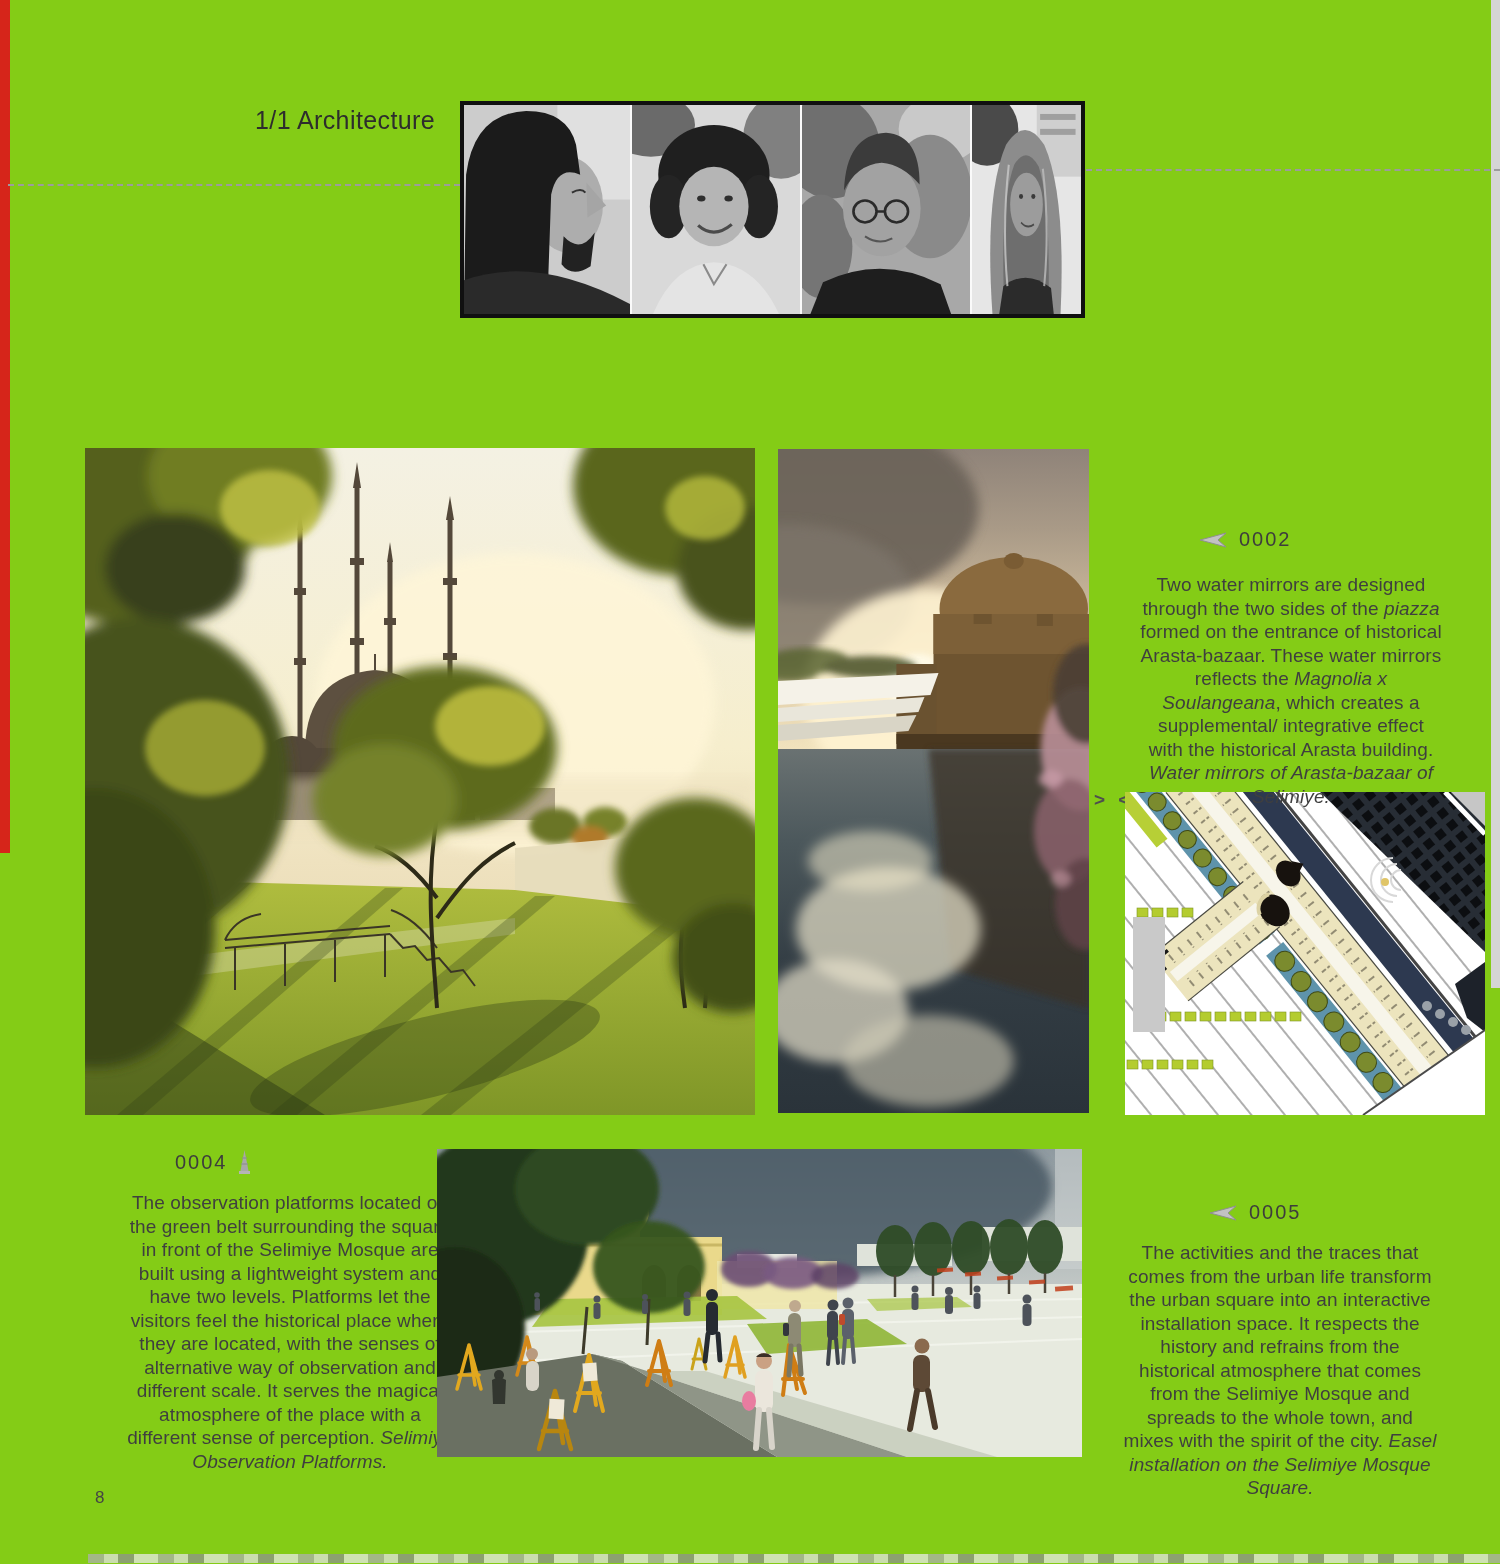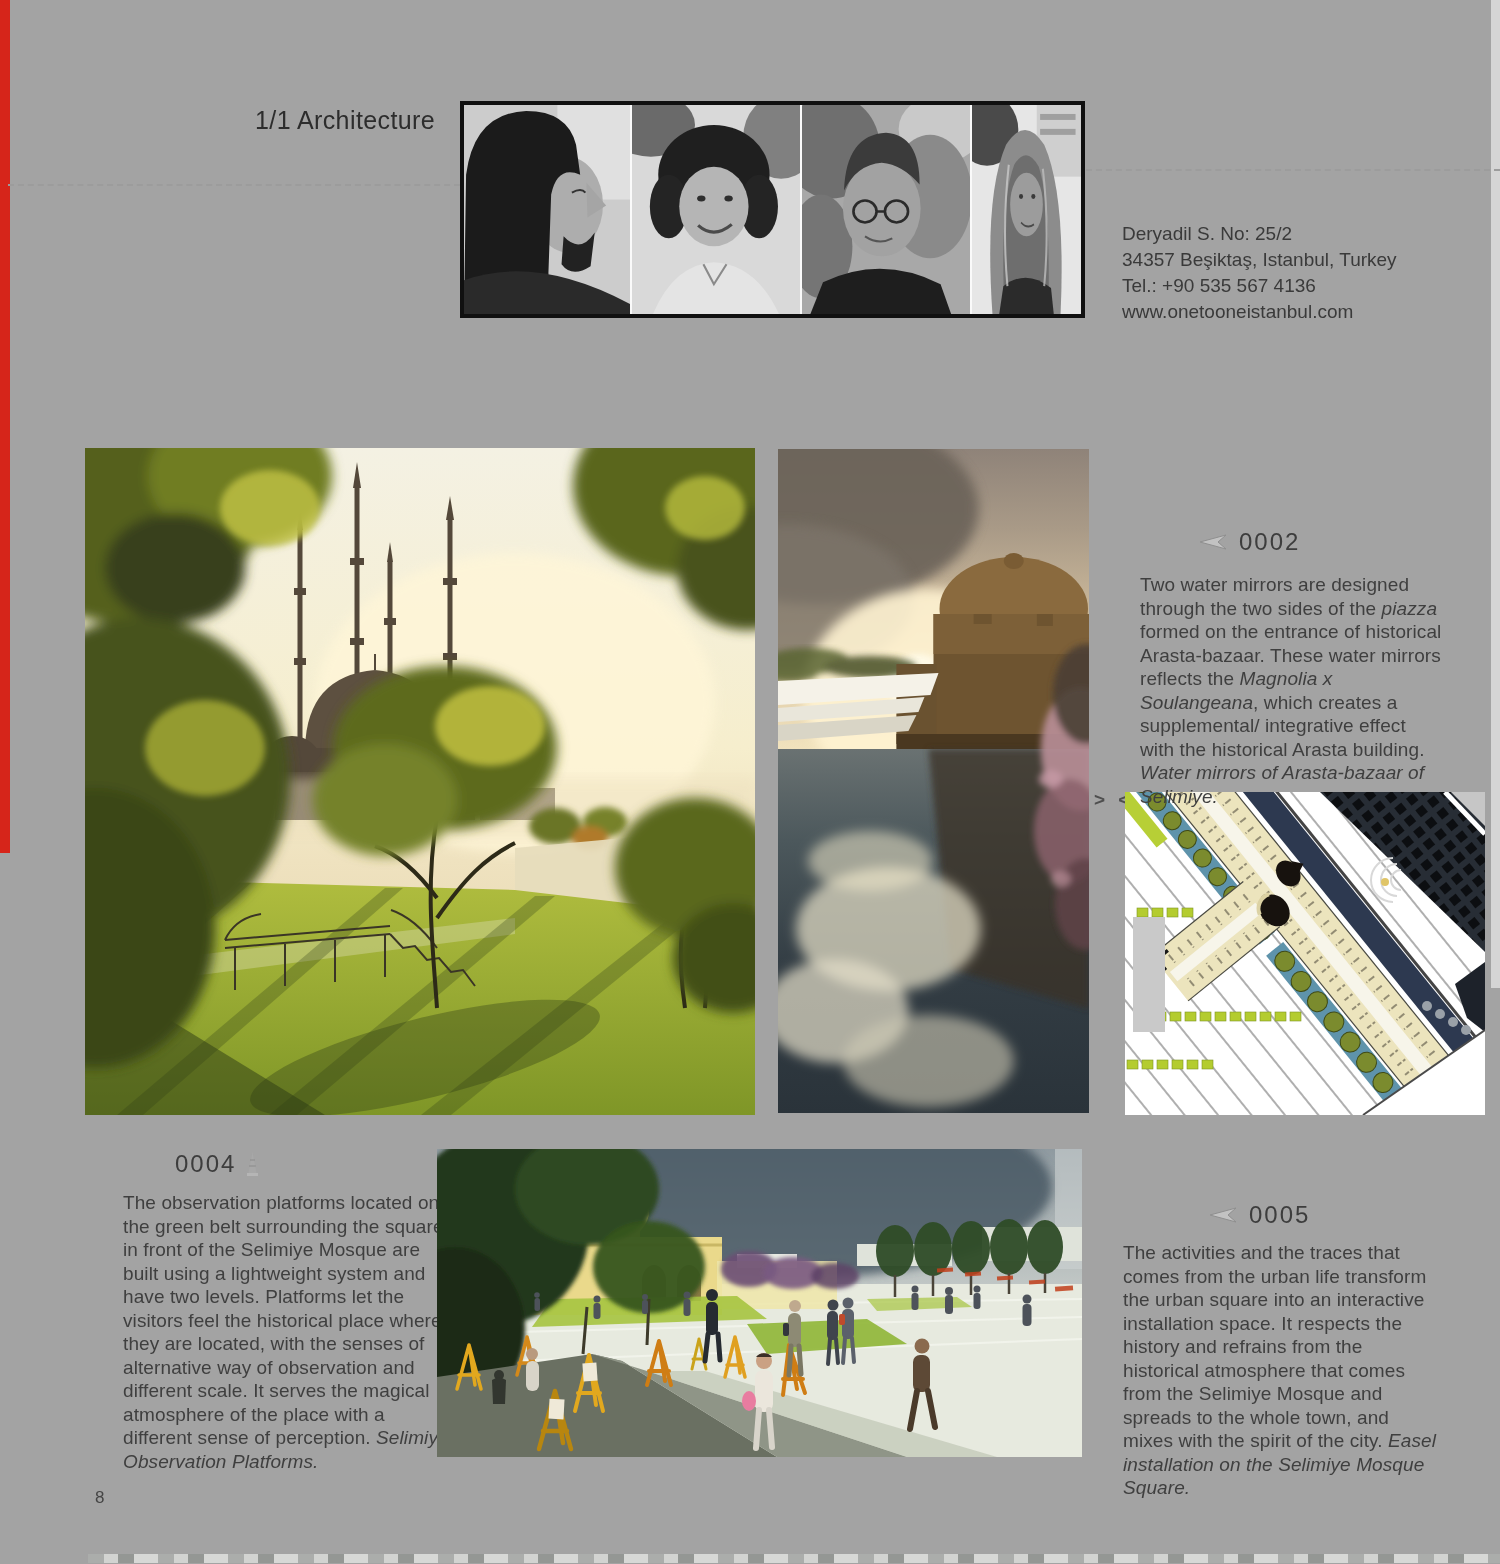--- a/index.html
+++ b/index.html
@@ -1,17 +1,17 @@
 <!DOCTYPE html>
 <html><head>
 <meta charset="utf-8">
 <style>
   html,body{margin:0;padding:0;background:#ffffff;}
-  .page{position:relative;width:1500px;height:1564px;background:#a3a3a3;overflow:hidden;
-        font-family:"Liberation Sans","DejaVu Sans",sans-serif;color:#3c3c3c;}
+  .page{position:relative;width:1500px;height:1564px;background:#84cc16;overflow:hidden;
+        font-family:"Liberation Sans","DejaVu Sans",sans-serif;color:#3c3c3c;text-align:center;}
   .abs{position:absolute;}
 
   
   .edge-red{left:0;top:0;width:10px;height:853px;background:#d6251a;}
   .edge-gray{left:1491px;top:0;width:9px;height:988px;background:#d5d5d5;}
   .bottom-edge{left:88px;top:1554px;width:1412px;height:9px;opacity:.75;filter:blur(.6px);
     background:repeating-linear-gradient(90deg,#aeb1ae 0 16px,#e2e3e1 16px 30px,#8f938f 30px 46px,#e9eae8 46px 70px);}
 
   .section-title{left:255px;top:106px;font-size:25px;letter-spacing:.4px;color:#2d2d2d;font-weight:400;margin:0;}
 
@@ -29,21 +29,21 @@
   .fig{overflow:hidden;background:#fff;}
   .fig-main{left:85px;top:448px;width:670px;height:667px;}
   .fig-water{left:778px;top:449px;width:311px;height:664px;}
   .fig-plan{left:1125px;top:792px;width:360px;height:323px;}
   .fig-square{left:437px;top:1149px;width:645px;height:308px;}
   .fig svg{display:block;width:100%;height:100%;}
 
   .pointer{left:1094px;top:789px;font-size:19px;color:#4f4f4f;letter-spacing:4px;font-weight:600;}
 
   .entry-head{display:flex;align-items:center;gap:9px;}
-  .entry-id{font-size:24px;letter-spacing:2px;color:#3d3d3d;}
+  .entry-id{font-size:20px;letter-spacing:2px;color:#3d3d3d;}
   .entry-body{margin:15px;font-size:19px;line-height:23.5px;letter-spacing:.1px;color:#3f3f3f;}
   .entry-body i{font-style:italic;}
 
   .head-0001{left:175px;top:1150px;}
   .body-0001{left:108px;top:1176px;width:334px;}
   .head-0002{left:1200px;top:528px;}
   .body-0002{left:1125px;top:558px;width:302px;}
   .head-0003{left:1210px;top:1201px;}
   .body-0003{left:1108px;top:1226px;width:314px;}
 
@@ -112,26 +112,20 @@
       <ellipse cx="80" cy="100" rx="24" ry="32" fill="#9c9c9c"></ellipse>
       <ellipse cx="72" cy="92" rx="3" ry="2.5" fill="#3a3a3a"></ellipse>
       <ellipse cx="90" cy="92" rx="3" ry="2.5" fill="#3a3a3a"></ellipse>
       <path d="M72,118 q9,7 19,2" stroke="#4a4a4a" stroke-width="2" fill="none"></path>
       <path d="M40,210 L46,182 Q80,164 116,184 L120,210 Z" fill="#2b2b2b"></path>
       <path d="M54,60 q-10,62 -2,122" stroke="#c9c9c9" stroke-width="3" fill="none" opacity=".8"></path>
       <path d="M104,64 q10,60 2,118" stroke="#bdbdbd" stroke-width="3" fill="none" opacity=".8"></path>
     </svg>
   </div>
 
-  <div class="abs contact">
-    <div>Deryadil S. No: 25/2</div>
-    <div>34357 Beşiktaş, Istanbul, Turkey</div>
-    <div>Tel.: +90 535 567 4136</div>
-    <div>www.onetooneistanbul.com</div>
-  </div>
 
   <div class="abs fig fig-main">
     <svg viewBox="0 0 670 667" preserveAspectRatio="none">
       <defs>
         <linearGradient id="skyg" x1="0" y1="0" x2="0" y2="1">
           <stop offset="0" stop-color="#f4f1e3"></stop>
             <stop offset=".45" stop-color="#f6eecd"></stop>
           <stop offset=".62" stop-color="#efe2bf"></stop>
             <stop offset=".78" stop-color="#e7d9b4"></stop>
         </linearGradient>

